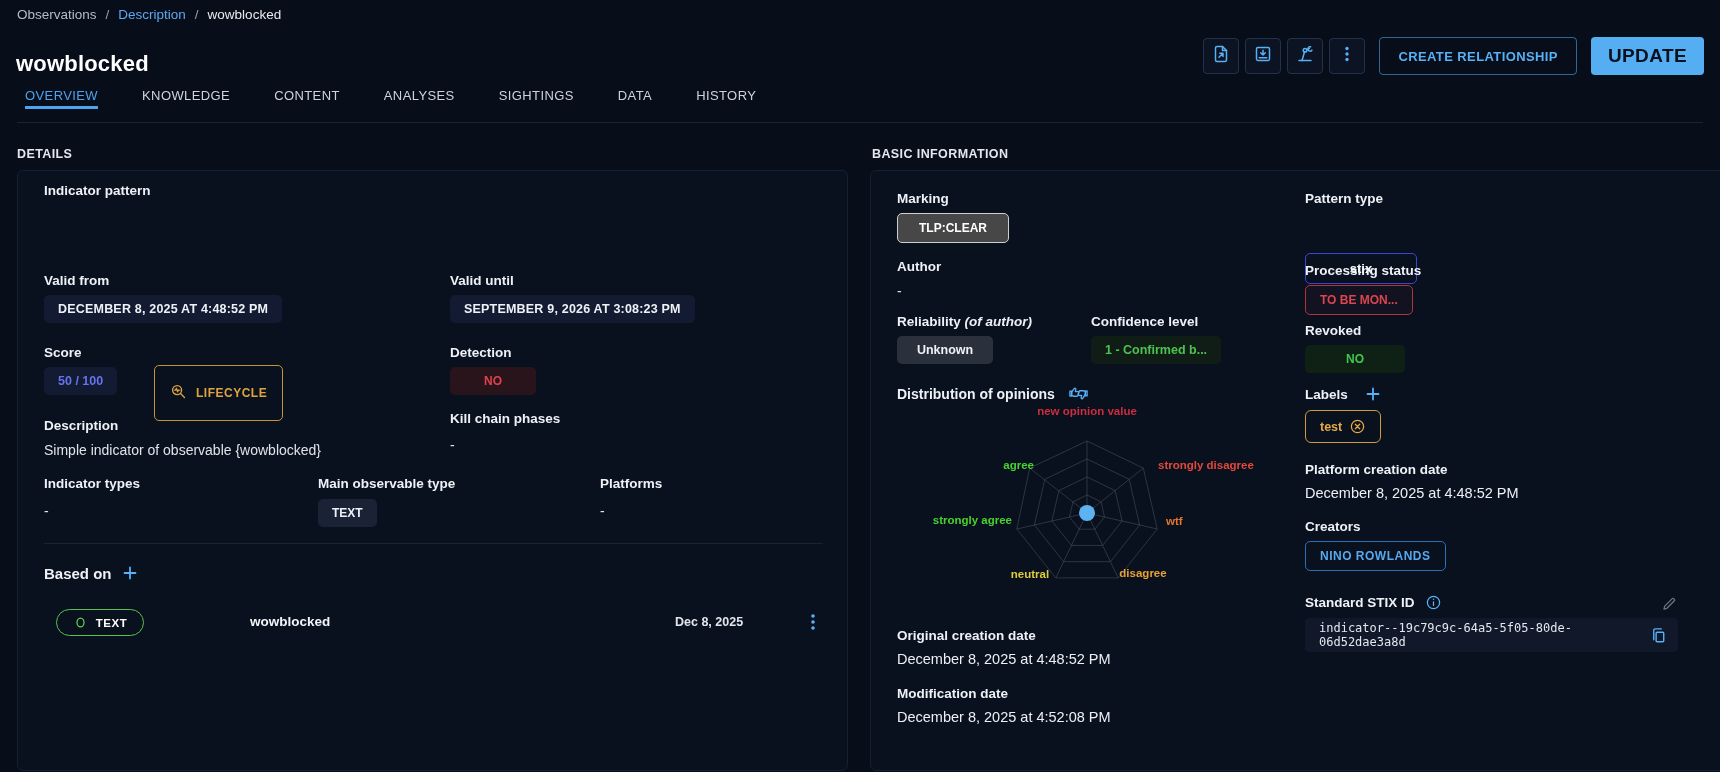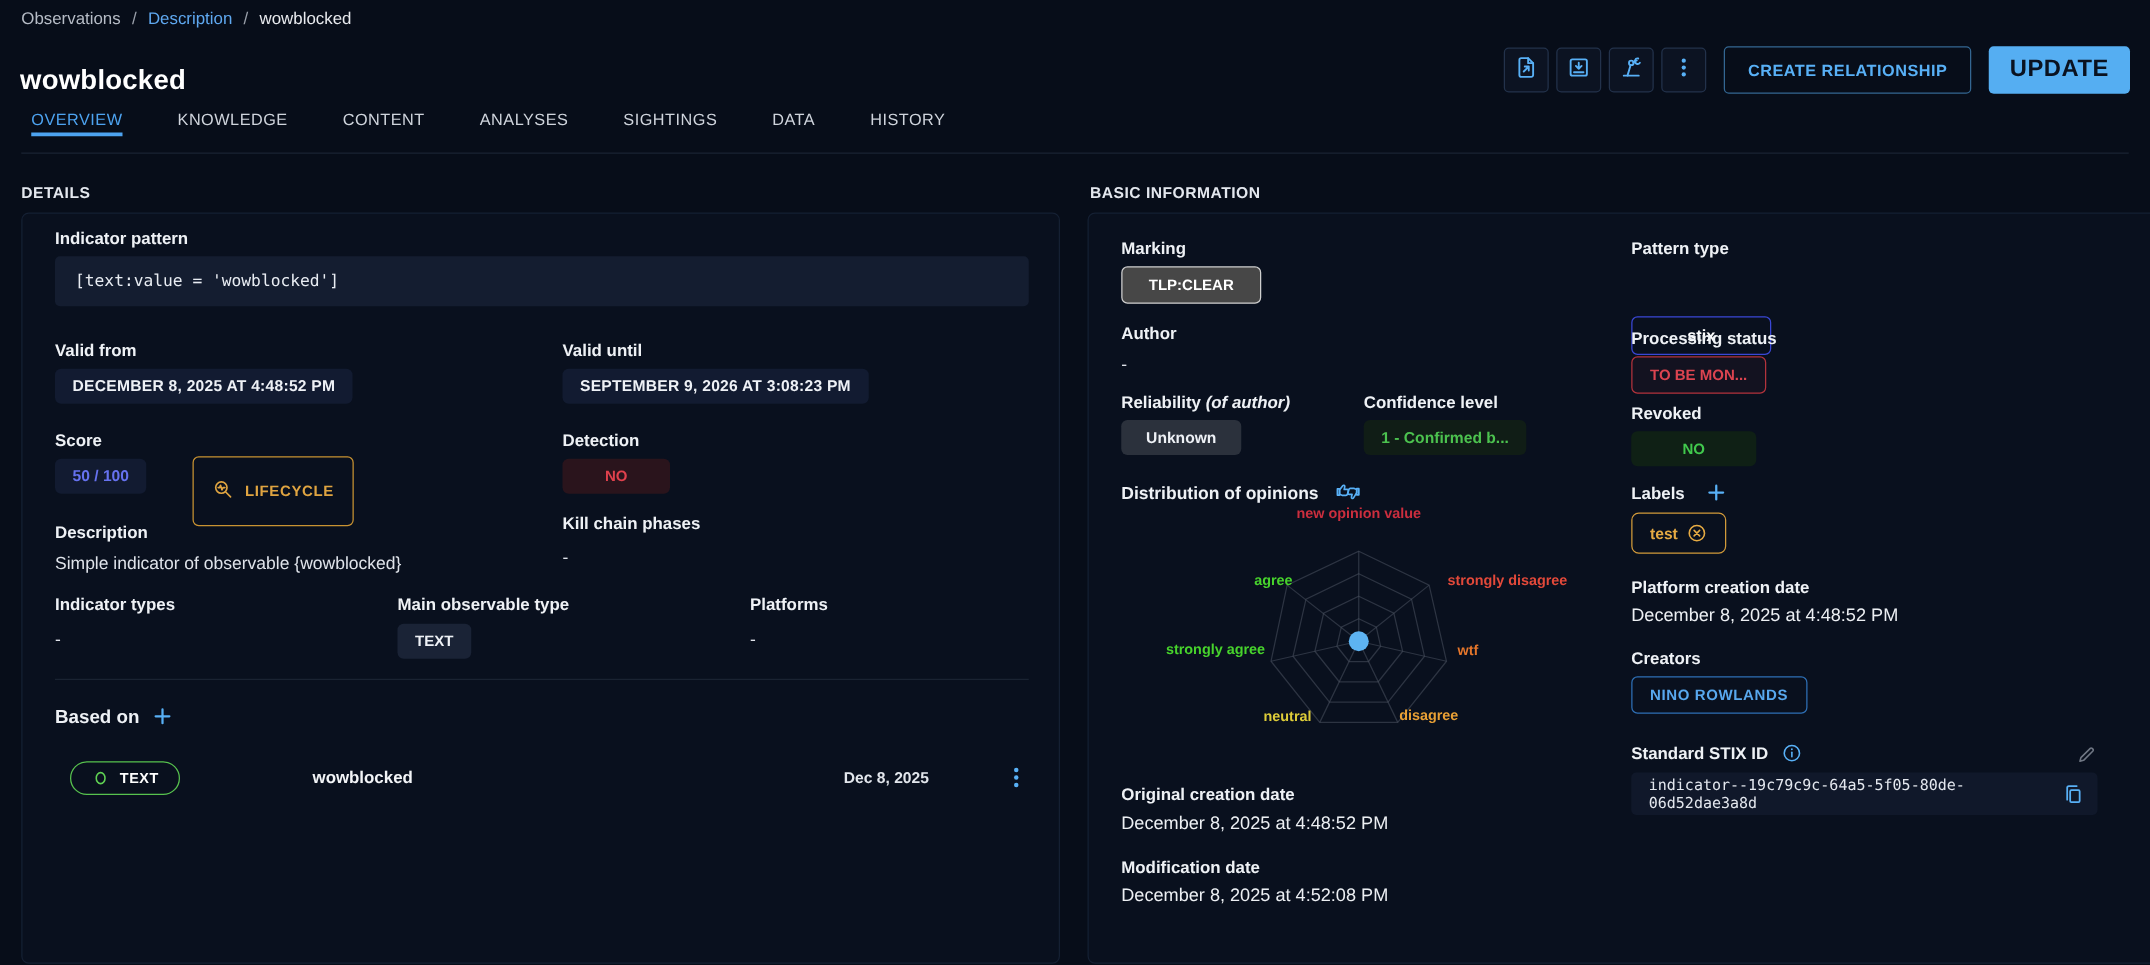--- a/index.html
+++ b/index.html
@@ -148,21 +148,20 @@
     <div class="tab">DATA</div>
     <div class="tab">HISTORY</div>
   </div>
   <div class="abs tabs-divider"></div>
 
   <div class="abs section-title" style="left:17px;top:147px;">DETAILS</div>
   <div class="abs section-title" style="left:872px;top:147px;">BASIC INFORMATION</div>
 
   <section class="panel panel-left">
     <div class="lbl" style="left:26px;top:12px;">Indicator pattern</div>
-    <div class="code-block" style="left:26px;top:34px;width:779px;height:40px;">[text:value = 'wowblocked']</div>
 
     <div class="lbl" style="left:26px;top:102px;">Valid from</div>
     <div class="chip chip-date" style="left:26px;top:124px;">DECEMBER 8, 2025 AT 4:48:52 PM</div>
 
     <div class="lbl" style="left:432px;top:102px;">Valid until</div>
     <div class="chip chip-date" style="left:432px;top:124px;">SEPTEMBER 9, 2026 AT 3:08:23 PM</div>
 
     <div class="lbl" style="left:26px;top:174px;">Score</div>
     <div class="chip chip-score" style="left:26px;top:196px;">50 / 100</div>
 

